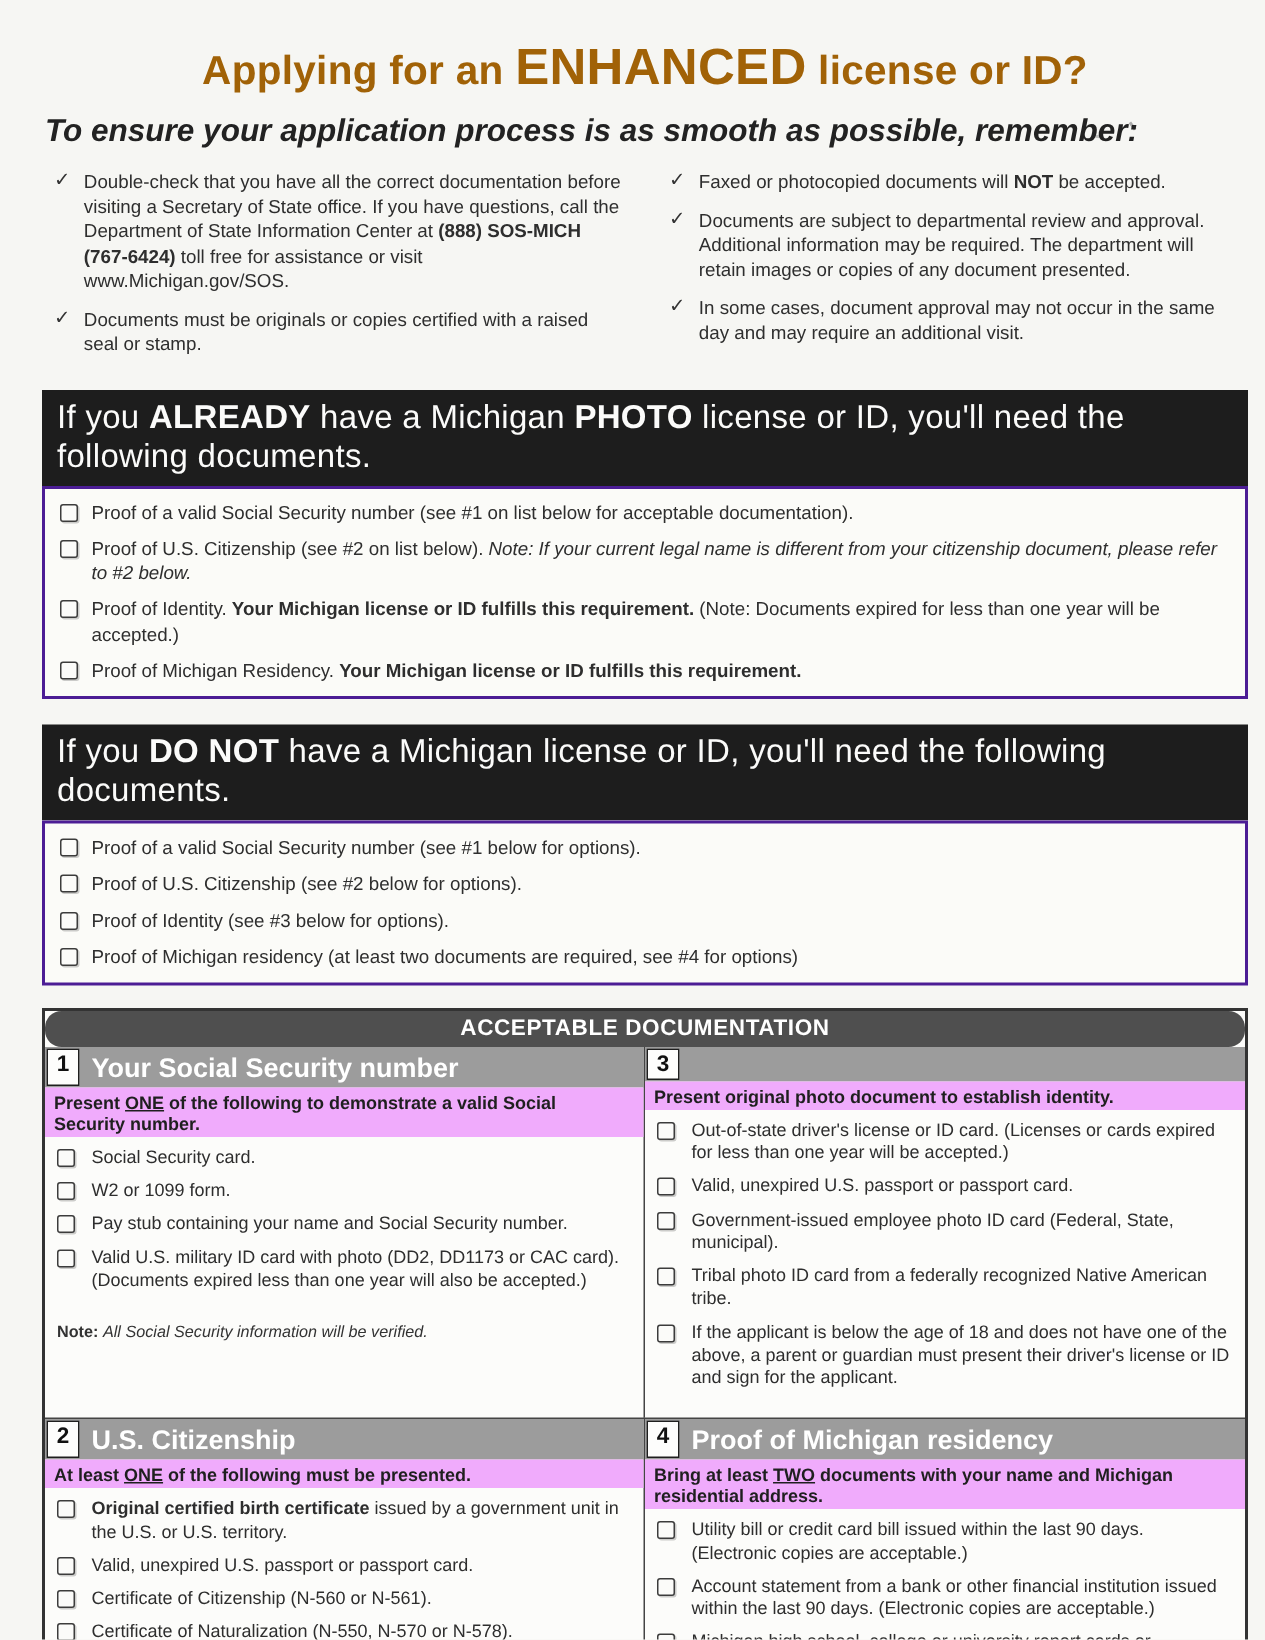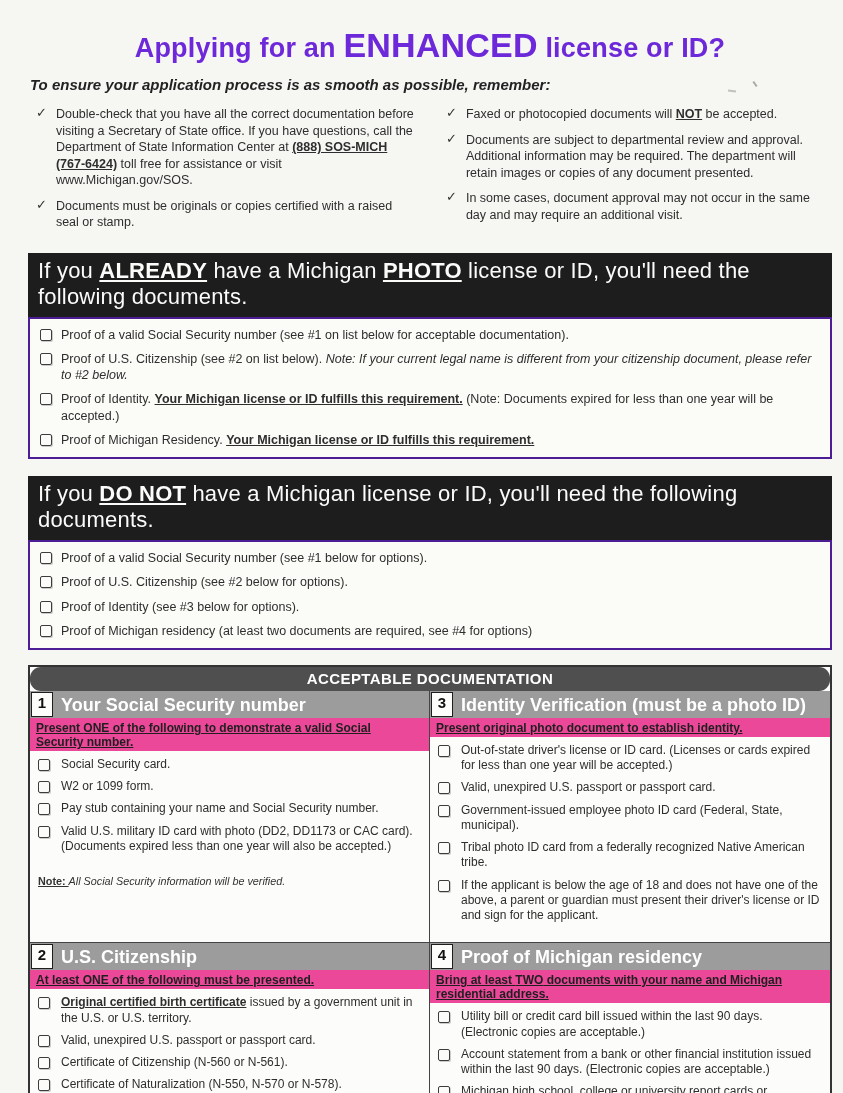--- a/index.html
+++ b/index.html
@@ -22,28 +22,28 @@
     border-top-left-radius:52px;
     pointer-events:none;
   }
   .pencil-mark { position:absolute; background:#8a8a8a; pointer-events:none; }
   .pm1 { left:276px; top:947px; width:15px; height:2px; transform:rotate(38deg); }
   .pm2 { left:296px; top:1002px; width:13px; height:2px; transform:rotate(42deg); opacity:.8; }
   .pm3 { left:752px; top:83px; width:6px; height:2px; transform:rotate(55deg); opacity:.7; }
   .pm4 { left:728px; top:90px; width:8px; height:2px; transform:rotate(8deg); opacity:.5; }
 
   
-  .rb { font-weight:bold;text-decoration:underline; }
+  .rb { font-weight:bold; }
   .ri { font-style:italic; }
   .ru { text-decoration:underline; }
 
   
-  .title { text-align:center; font-weight:bold; font-size:27px; color:#6d28d9; letter-spacing:.2px; margin-top:6px; }
+  .title { text-align:center; font-weight:bold; font-size:27px; color:#a16207; letter-spacing:.2px; margin-top:6px; }
   .title .emph { font-size:34px; }
-  .subtitle { font-weight:bold; font-style:italic; font-size:15px; margin:11px 0 0 2px; color:#222; }
+  .subtitle { font-weight:bold; font-style:italic; font-size:21px; margin:11px 0 0 2px; color:#222; }
 
   
   .reminders { display:flex; gap:30px; margin:13px 6px 13px 8px; }
   .rem-col { flex:1; }
   .item-row { display:flex; gap:9px; margin-bottom:8px; }
   .reminders .item-row { font-size:12.5px; line-height:1.32; margin-bottom:9px; }
   .marker { flex:none; }
   .marker.check { font-size:13px; line-height:1.1; color:#333; margin-top:0; }
   .marker.box {
     width:10px; height:10px; margin-top:2px;
@@ -75,21 +75,21 @@
   .cell.left { border-right:1.6px solid #444; }
   .cell.row2 { border-top:1.6px solid #444; }
   .sec-header { display:flex; align-items:stretch; background:#9c9c9c; }
   .num-box {
     background:#fdfdfc; border:1.6px solid #1e1e1e; color:#111;
     font-weight:bold; font-size:15px; width:20px; text-align:center;
     margin:1px 2px 1px 1px; line-height:19px; flex:none;
   }
   .sec-title { color:#fff; font-weight:bold; font-size:18px; padding:4px 6px 2px; }
   .sec-intro {
-    background:#ec4899; font-weight:bold; font-size:12px;
+    background:#f0abfc; font-weight:bold; font-size:12px;
     padding:3px 8px 2px 6px; color:#1f1f1f;
   }
   .sec-items { padding:6px 8px 12px 8px; font-size:12px; line-height:1.27; }
   .sec-items .item-row { margin-bottom:7px; gap:11px; }
   .sec-note { font-size:10.8px; line-height:1.3; padding:1px 10px 8px 8px; color:#333; }
 </style>
 </head>
 <body>
 
 <div class="corner-artifact"></div>
@@ -202,21 +202,20 @@
               <span class="marker box"></span>
               <div class="itm-text"><span>Valid U.S. military ID card with photo (DD2, DD1173 or CAC card). (Documents expired less than one year will also be accepted.)</span></div>
             </div>
           </div>
         <div class="sec-note"><span class="rb">Note: </span><span class="ri">All Social Security information will be verified.</span></div>
       </div>
 
       <div class="cell">
         <div class="sec-header">
           <span class="num-box">3</span>
-          <span class="sec-title">Identity Verification (must be a photo ID)</span>
         </div>
         <div class="sec-intro"><span class="rb">Present original photo document to establish identity.</span></div>
         <div class="sec-items">
             <div class="item-row">
               <span class="marker box"></span>
               <div class="itm-text"><span>Out-of-state driver's license or ID card. (Licenses or cards expired for less than one year will be accepted.)</span></div>
             </div>
             <div class="item-row">
               <span class="marker box"></span>
               <div class="itm-text"><span>Valid, unexpired U.S. passport or passport card.</span></div>

